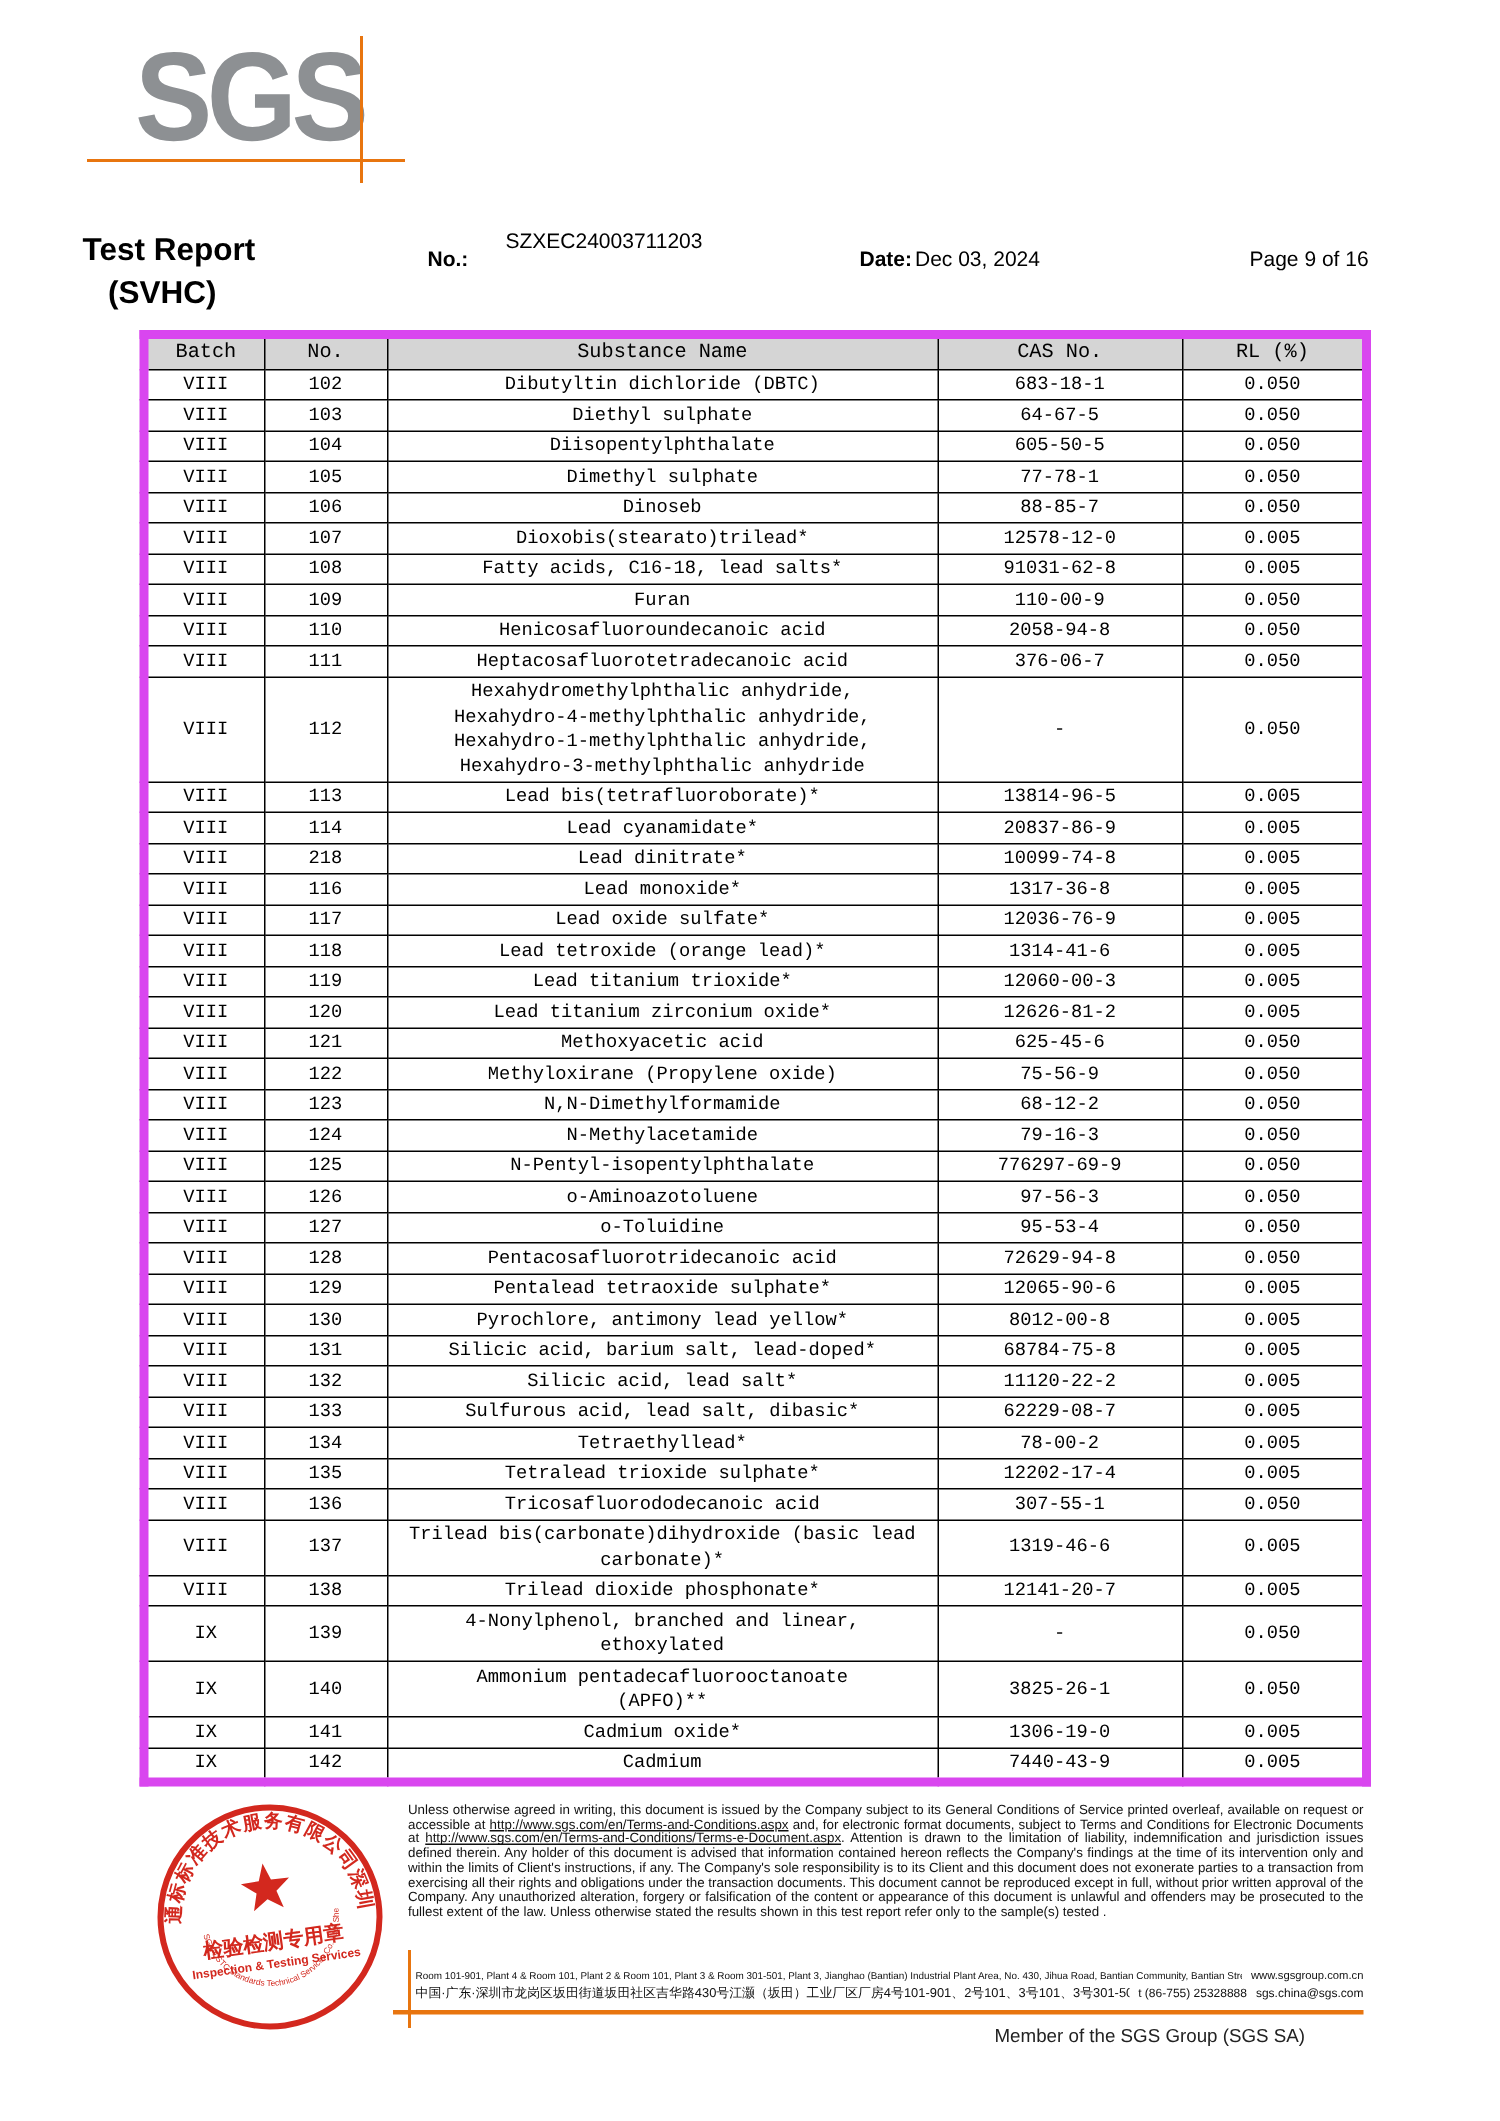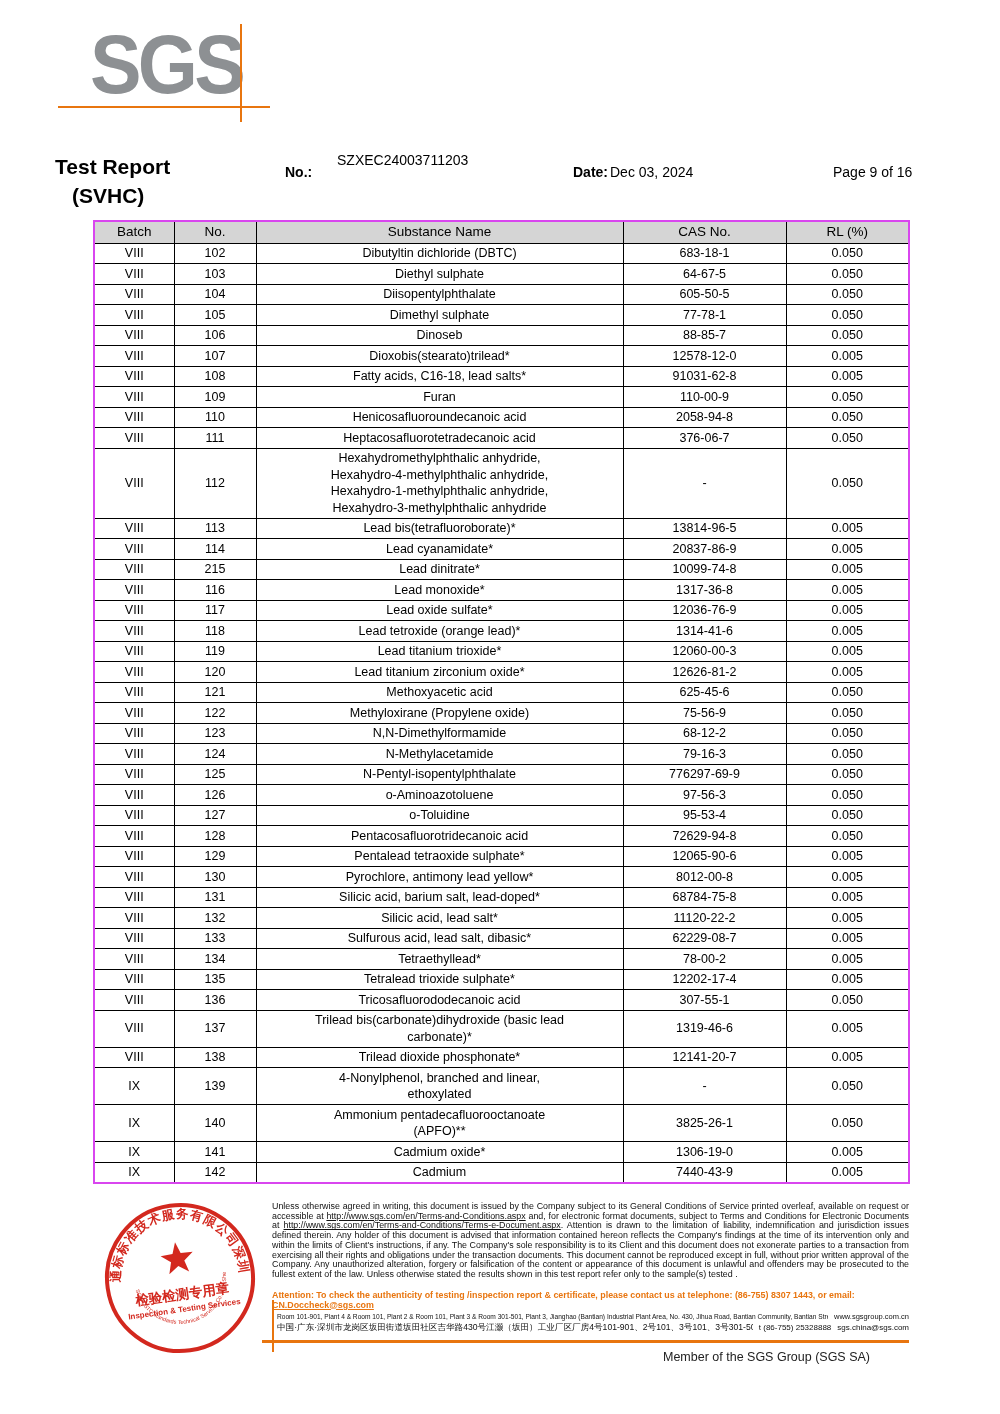--- a/index.html
+++ b/index.html
@@ -30,21 +30,21 @@
   
   table.svhc {
     position:absolute; left:93px; top:220px; width:815px;
     border-collapse:collapse; table-layout:fixed;
     font-size:12.5px;
   }
   table.svhc th, table.svhc td {
     border:1px solid #000; text-align:center; vertical-align:middle;
     padding:1.5px 3px; line-height:16.5px;
   }
-  table.svhc { border:2px solid #d946ef; }
+  table.svhc { border:6px solid #d946ef;font-family:Liberation Mono, monospace; }
   table.svhc th {
     background:#d5d5d5; font-weight:normal; font-size:13.5px; height:22px;
   }
   table.svhc td { height:20px; }
   td.col-substance { white-space:pre-line; }
   .w-batch {width:80px;} .w-no {width:82px;} .w-sub {width:367px;margin-top:35px;}
   .w-cas {width:163px;} .w-rl {width:123px;}
 
   
   .stamp-wrap { position:absolute; left:100px; top:1198px; width:160px; height:160px; transform:rotate(-8deg); }
@@ -208,21 +208,21 @@
     <tr>
       <td class="col-batch">VIII</td>
       <td class="col-no">114</td>
       <td class="col-substance">Lead cyanamidate*</td>
       <td class="col-cas">20837-86-9</td>
       <td class="col-rl">0.005</td>
     </tr>
 
     <tr>
       <td class="col-batch">VIII</td>
-      <td class="col-no">215</td>
+      <td class="col-no">218</td>
       <td class="col-substance">Lead dinitrate*</td>
       <td class="col-cas">10099-74-8</td>
       <td class="col-rl">0.005</td>
     </tr>
 
     <tr>
       <td class="col-batch">VIII</td>
       <td class="col-no">116</td>
       <td class="col-substance">Lead monoxide*</td>
       <td class="col-cas">1317-36-8</td>
@@ -456,21 +456,20 @@
       <text x="80" y="101" text-anchor="middle" font-size="13.5" font-weight="bold" fill="#d3281e">检验检测专用章</text>
       <text x="80" y="114" text-anchor="middle" font-size="8" font-weight="bold" fill="#d3281e">Inspection &amp; Testing Services</text>
       <text font-size="5.6" fill="#d3281e">
         <textPath href="#arcBot" startOffset="4%">SGS-CSTC Standards Technical Services Co., Ltd. Shenzhen Branch</textPath>
       </text>
     </svg>
   </div>
 
   <div class="disclaimer"><span>Unless otherwise agreed in writing, this document is issued by the Company subject to its General Conditions of Service printed overleaf, available on request or accessible at </span><a>http://www.sgs.com/en/Terms-and-Conditions.aspx</a><span> and, for electronic format documents, subject to Terms and Conditions for Electronic Documents at </span><a>http://www.sgs.com/en/Terms-and-Conditions/Terms-e-Document.aspx</a><span>. Attention is drawn to the limitation of liability, indemnification and jurisdiction issues defined therein. Any holder of this document is advised that information contained hereon reflects the Company's findings at the time of its intervention only and within the limits of Client's instructions, if any. The Company's sole responsibility is to its Client and this document does not exonerate parties to a transaction from exercising all their rights and obligations under the transaction documents. This document cannot be reproduced except in full, without prior written approval of the Company. Any unauthorized alteration, forgery or falsification of the content or appearance of this document is unlawful and offenders may be prosecuted to the fullest extent of the law. Unless otherwise stated the results shown in this test report refer only to the sample(s) tested .</span></div>
 
-  <div class="attention"><span>Attention: To check the authenticity of testing /inspection report &amp; certificate, please contact us at telephone: (86-755) 8307 1443, or email: </span><a>CN.Doccheck@sgs.com</a></div>
 
   <div class="addr-block">
     <div class="addr-row">
       <span class="addr-en">Room 101-901, Plant 4 &amp; Room 101, Plant 2 &amp; Room 101, Plant 3 &amp; Room 301-501, Plant 3, Jianghao (Bantian) Industrial Plant Area, No. 430, Jihua Road, Bantian Community, Bantian Street, Longgang District, Shenzhen, Guangdong, China 518129</span>
       <span class="addr-site">www.sgsgroup.com.cn</span>
     </div>
     <div class="addr-row">
       <span class="addr-cn">中国·广东·深圳市龙岗区坂田街道坂田社区吉华路430号江灏（坂田）工业厂区厂房4号101-901、2号101、3号101、3号301-501 邮编:518129</span>
       <span class="addr-tel">t (86-755) 25328888</span>
       <span class="addr-mail">sgs.china@sgs.com</span>

